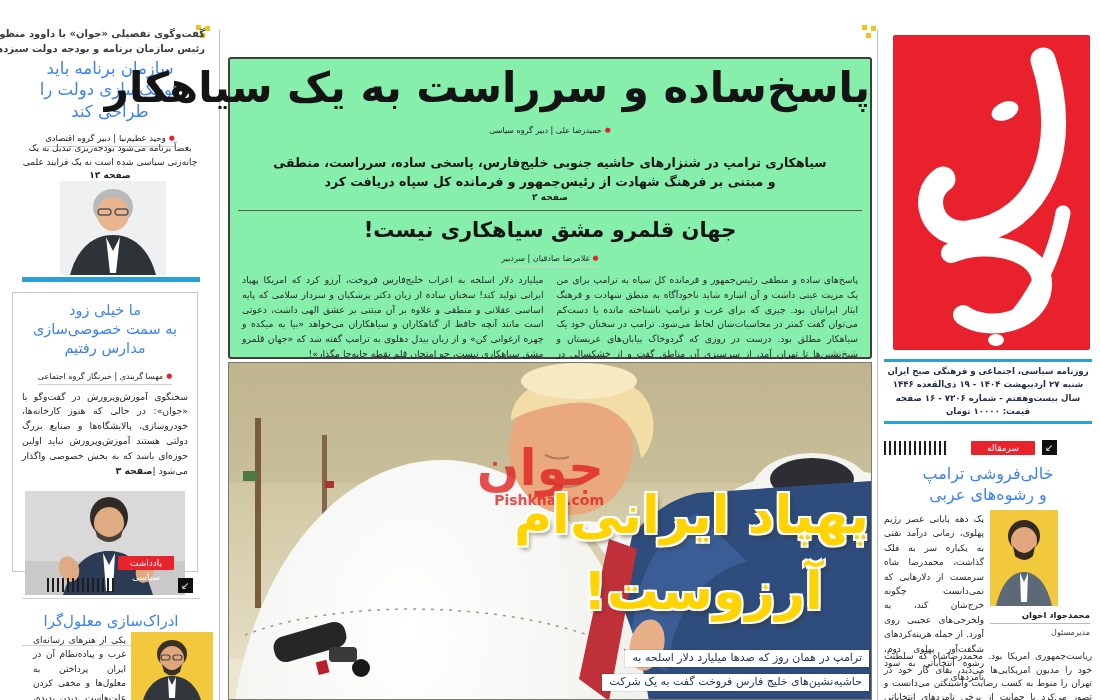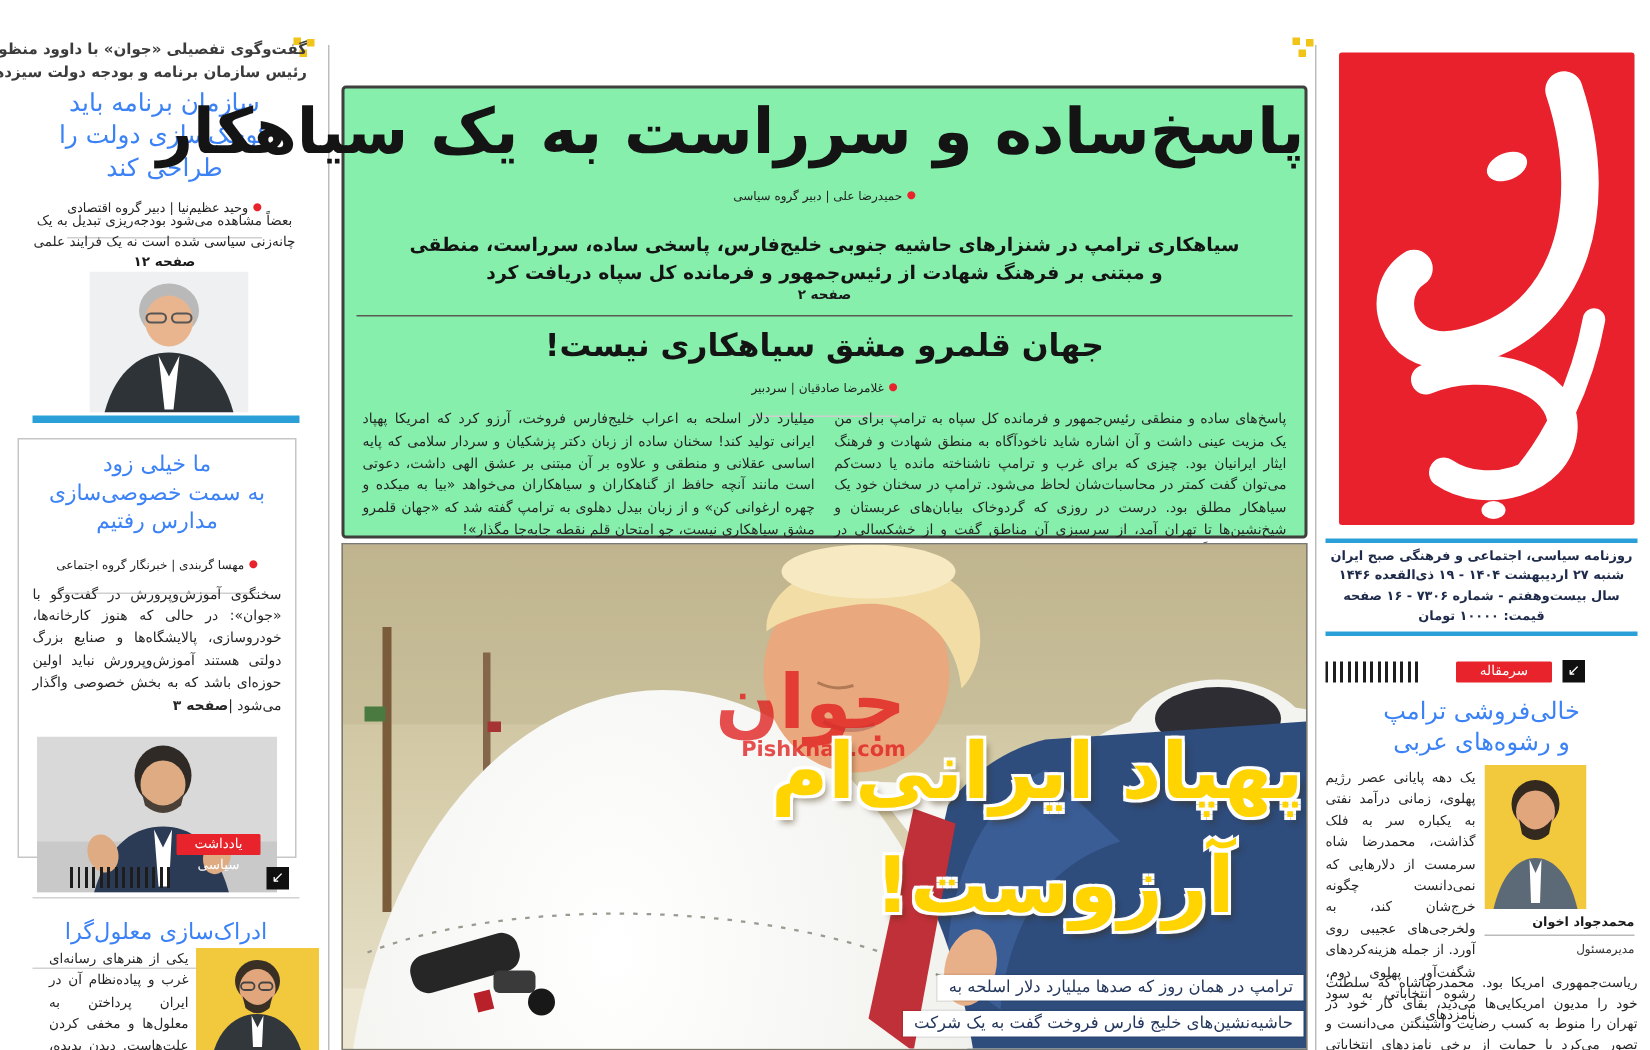--- a/index.html
+++ b/index.html
@@ -11,21 +11,21 @@
   .b{font-weight:bold}
   .nw{white-space:nowrap}
   .vline{position:absolute;width:1px;background:#bdbdbd}
   .cyanbar{position:absolute;background:#2a9fd8}
   .stripes{position:absolute;height:14px;background:repeating-linear-gradient(90deg,#1d1d1d 0,#1d1d1d 2px,transparent 2px,transparent 5px)}
   .seclabel{position:absolute;background:#e8232b;color:#fff;font-size:9px;line-height:14px;height:14px;text-align:center;border-radius:1px}
   .cornerbox{position:absolute;width:15px;height:15px;background:#101010;color:#fff;font-size:10px;line-height:15px;text-align:center}
   .kicker{font-size:10px;font-weight:600;color:#3c3c3c;line-height:1.45}
   .byline{font-size:8.5px;color:#222;line-height:1.2}
   .byline .dot{color:#e8232b;font-size:7px;margin-left:3px;vertical-align:1px}
-  .under{border-bottom:1px solid #cfcfcf;padding-bottom:14px}
+  .under{border-bottom:1px solid #cfcfcf;padding-bottom:3px}
   .smallbody{font-size:9.3px;line-height:1.6;color:#262626}
   .creambox{position:absolute;left:228px;top:57px;width:644px;height:302px;background:#86efac;
             border:2px solid #3f3f3d;border-radius:3px;box-sizing:border-box}
   .mainhead{font-size:42px;font-weight:bold;color:#141414;letter-spacing:-1px}
   .deck{font-size:12.5px;font-weight:bold;color:#141414;line-height:1.55}
   .h2head{font-size:21px;font-weight:bold;color:#141414}
   .cols{display:flex;gap:13px;padding:0 12px}
   .cols>div{flex:1}
   .imgbox{position:absolute;left:228px;top:362px;width:644px;height:338px;border:1px solid #7a7a72;
           box-sizing:border-box;overflow:hidden;background:#cfc5a3}
@@ -65,21 +65,21 @@
     <div>رئیس سازمان برنامه و بودجه دولت سیزدهم</div>
   </div>
   <div class="abs c ltitle nw" style="left:10px;top:58px;width:200px;font-size:16.5px">
     <div>سازمان برنامه باید</div>
     <div>کوچک‌سازی دولت را</div>
     <div>طراحی کند</div>
   </div>
   <div class="abs c" style="left:30px;top:126px;width:160px">
     <span class="byline under nw"><span class="dot">●</span><span>وحید عظیم‌نیا | دبیر گروه اقتصادی</span></span>
   </div>
-  <div class="abs c smallbody" style="left:22px;top:141px;width:176px;font-size:9px">بعضاً مشاهده می‌شود بودجه‌ریزی تبدیل به یک چانه‌زنی سیاسی شده است نه یک فرایند علمی</div>
+  <div class="abs c smallbody" style="left:22px;top:141px;width:176px;font-size:9px">بعضاً برنامه می‌شود بودجه‌ریزی تبدیل به یک چانه‌زنی سیاسی شده است نه یک فرایند علمی</div>
   <div class="abs c b" style="left:22px;top:170px;width:176px;font-size:9px">صفحه ۱۲</div>
   <div class="abs" style="left:60px;top:181px">
     <svg width="106" height="94" viewBox="0 0 106 94">
       <rect width="106" height="94" fill="#eef0f1"></rect>
       <ellipse cx="53" cy="26" rx="20" ry="18" fill="#b9b9b9"></ellipse>
       <ellipse cx="53" cy="33" rx="16" ry="17" fill="#e9b58f"></ellipse>
       <rect x="38" y="28" width="13" height="6" rx="3" fill="none" stroke="#555" stroke-width="1.4"></rect>
       <rect x="55" y="28" width="13" height="6" rx="3" fill="none" stroke="#555" stroke-width="1.4"></rect>
       <path d="M10 94 C18 64 36 54 53 54 C70 54 88 64 96 94 Z" fill="#2e3338"></path>
       <path d="M46 56 L53 70 L60 56 L56 92 L50 92 Z" fill="#fff"></path>

